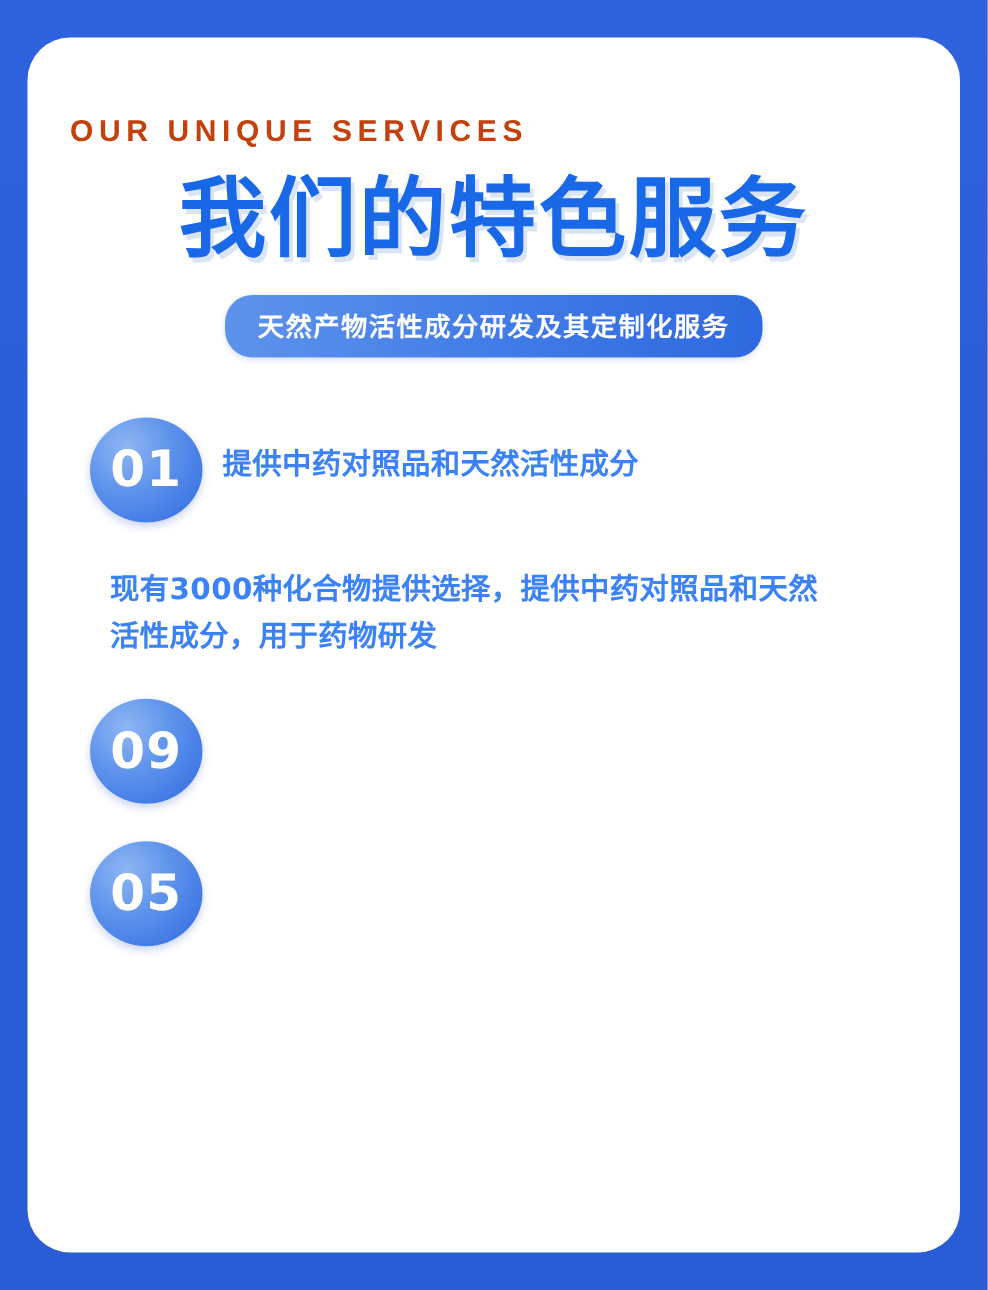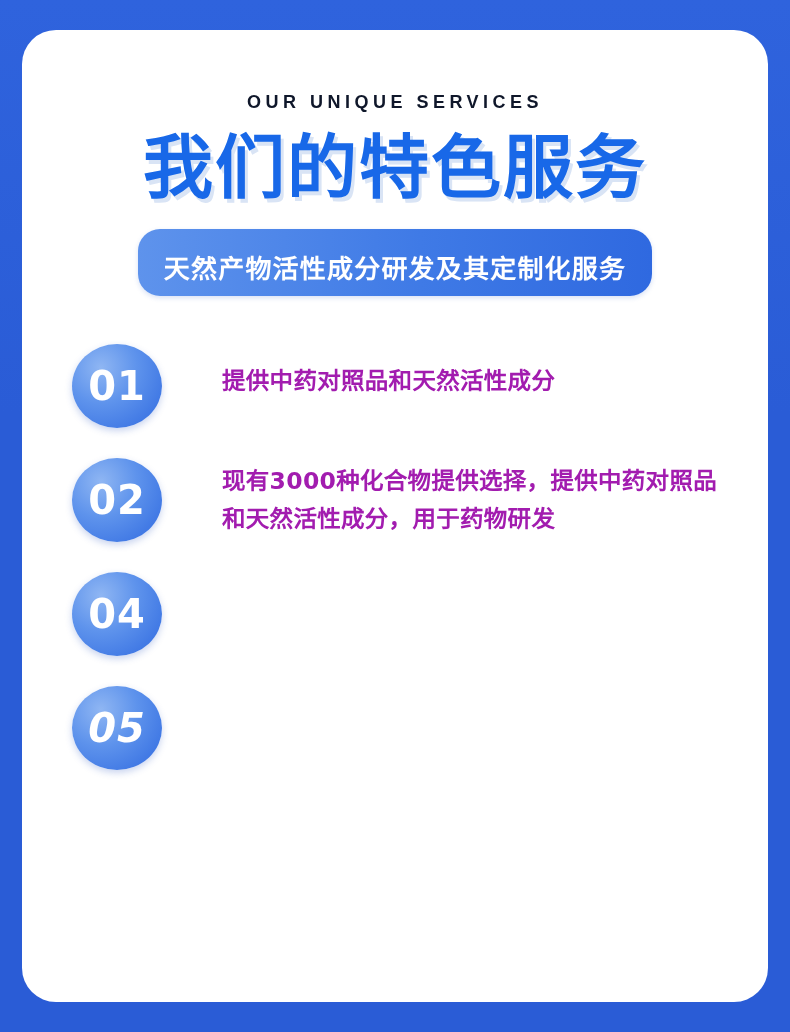--- a/index.html
+++ b/index.html
@@ -32,23 +32,22 @@
     height: 100%;
     background: #ffffff;
     border-radius: 34px;
     box-sizing: border-box;
     padding: 62px 34px 40px 34px;
     overflow: hidden;
   }
 
   
   .eyebrow {
-    text-align: center;
-    color: #0f172a;
-    font-size: 18px;
+    color: #c2410c;
+    font-size: 24px;
     font-weight: bold;
     letter-spacing: 4.5px;
     margin: 0 0 6px 0;
     font-family: "Liberation Sans", sans-serif;
   }
 
   .main-title {
     position: relative;
     text-align: center;
     font-size: 70px;
@@ -63,42 +62,41 @@
 
   .subtitle-wrap {
     display: flex;
     justify-content: center;
     margin-top: 22px;
   }
   .subtitle {
     display: inline-block;
     background: linear-gradient(90deg, #5e93ec 0%, #3f7ae6 55%, #2f69e0 100%);
     color: #ffffff;
-    font-size: 26px;
+    font-size: 21px;
     font-weight: bold;
     letter-spacing: 1.2px;
-    padding: 19px 26px 11px 26px;
+    padding: 9px 26px 11px 26px;
     border-radius: 22px 22px 22px 22px;
     white-space: nowrap;
     box-shadow: 0 2px 5px rgba(40,90,200,0.18);
   }
 
   
   .service-list {
     margin-top: 48px;
     padding: 0 6px 0 16px;
   }
 
   .service-item {
     display: flex;
     align-items: flex-start;
     margin-bottom: 30px;
-    gap: 44px;
   }
-  .service-item:last-child { margin-bottom: 0; font-style: italic; }
+  .service-item:last-child { margin-bottom: 0; }
 
   .badge {
     flex: 0 0 auto;
     width: 90px;
     height: 84px;
     border-radius: 45px / 42px;
     background: radial-gradient(circle at 32% 28%, #8fb6f3 0%, #5e93ec 42%, #2f69e0 100%);
     color: #ffffff;
     font-size: 40px;
     font-weight: bold;
@@ -106,21 +104,21 @@
     align-items: center;
     justify-content: center;
     letter-spacing: 1px;
     box-shadow: 0 3px 7px rgba(40,85,190,0.25);
     font-family: "DejaVu Sans", "Liberation Sans", sans-serif;
   }
 
   .service-text {
     margin-left: 16px;
     padding-top: 18px;
-    color: #a21caf;
+    color: #3b82f6;
     font-size: 23.5px;
     font-weight: bold;
     line-height: 1.62;
     letter-spacing: 0.3px;
     max-width: 580px;
     font-family: "DejaVu Sans", "Liberation Sans", sans-serif;
   }
   .service-item.two-line .service-text { padding-top: 4px; }
 </style>
 </head>
@@ -138,27 +136,26 @@
     </div>
 
     <div class="service-list">
 
       <div class="service-item">
         <div class="badge">01</div>
         <div class="service-text">提供中药对照品和天然活性成分</div>
       </div>
 
       <div class="service-item two-line">
-        <div class="badge">02</div>
         <div class="service-text">现有3000种化合物提供选择，提供中药对照品和天然活性成分，用于药物研发</div>
       </div>
 
 
       <div class="service-item">
-        <div class="badge">04</div>
+        <div class="badge">09</div>
       </div>
 
       <div class="service-item two-line">
         <div class="badge">05</div>
       </div>
 
     </div>
   </div>
 </div>
 

